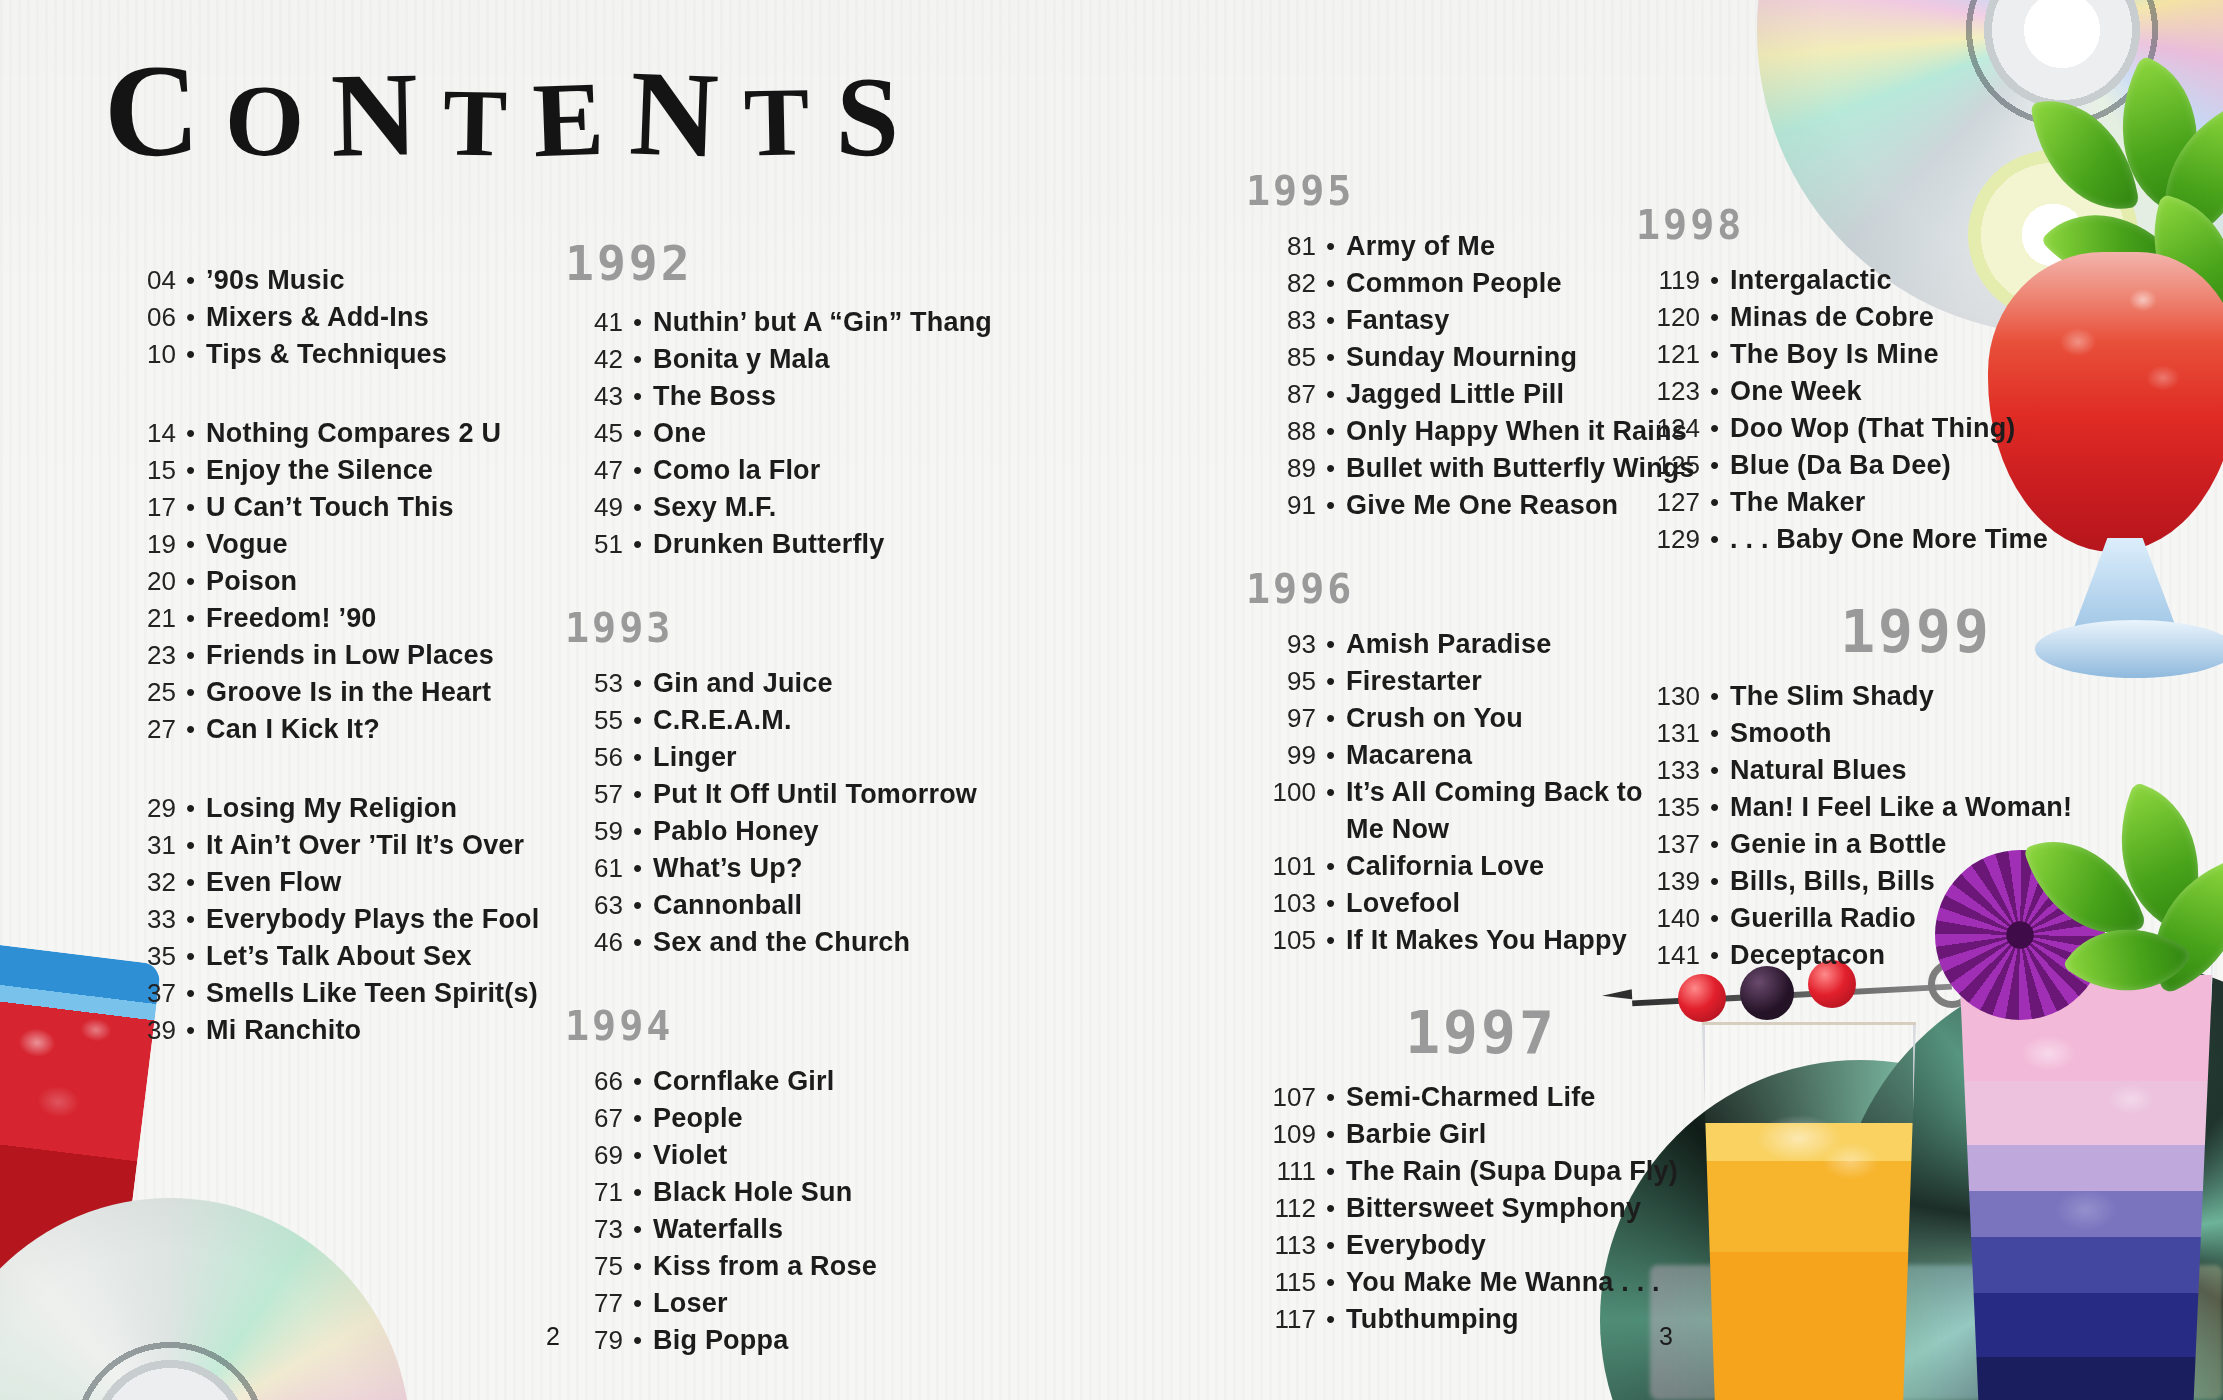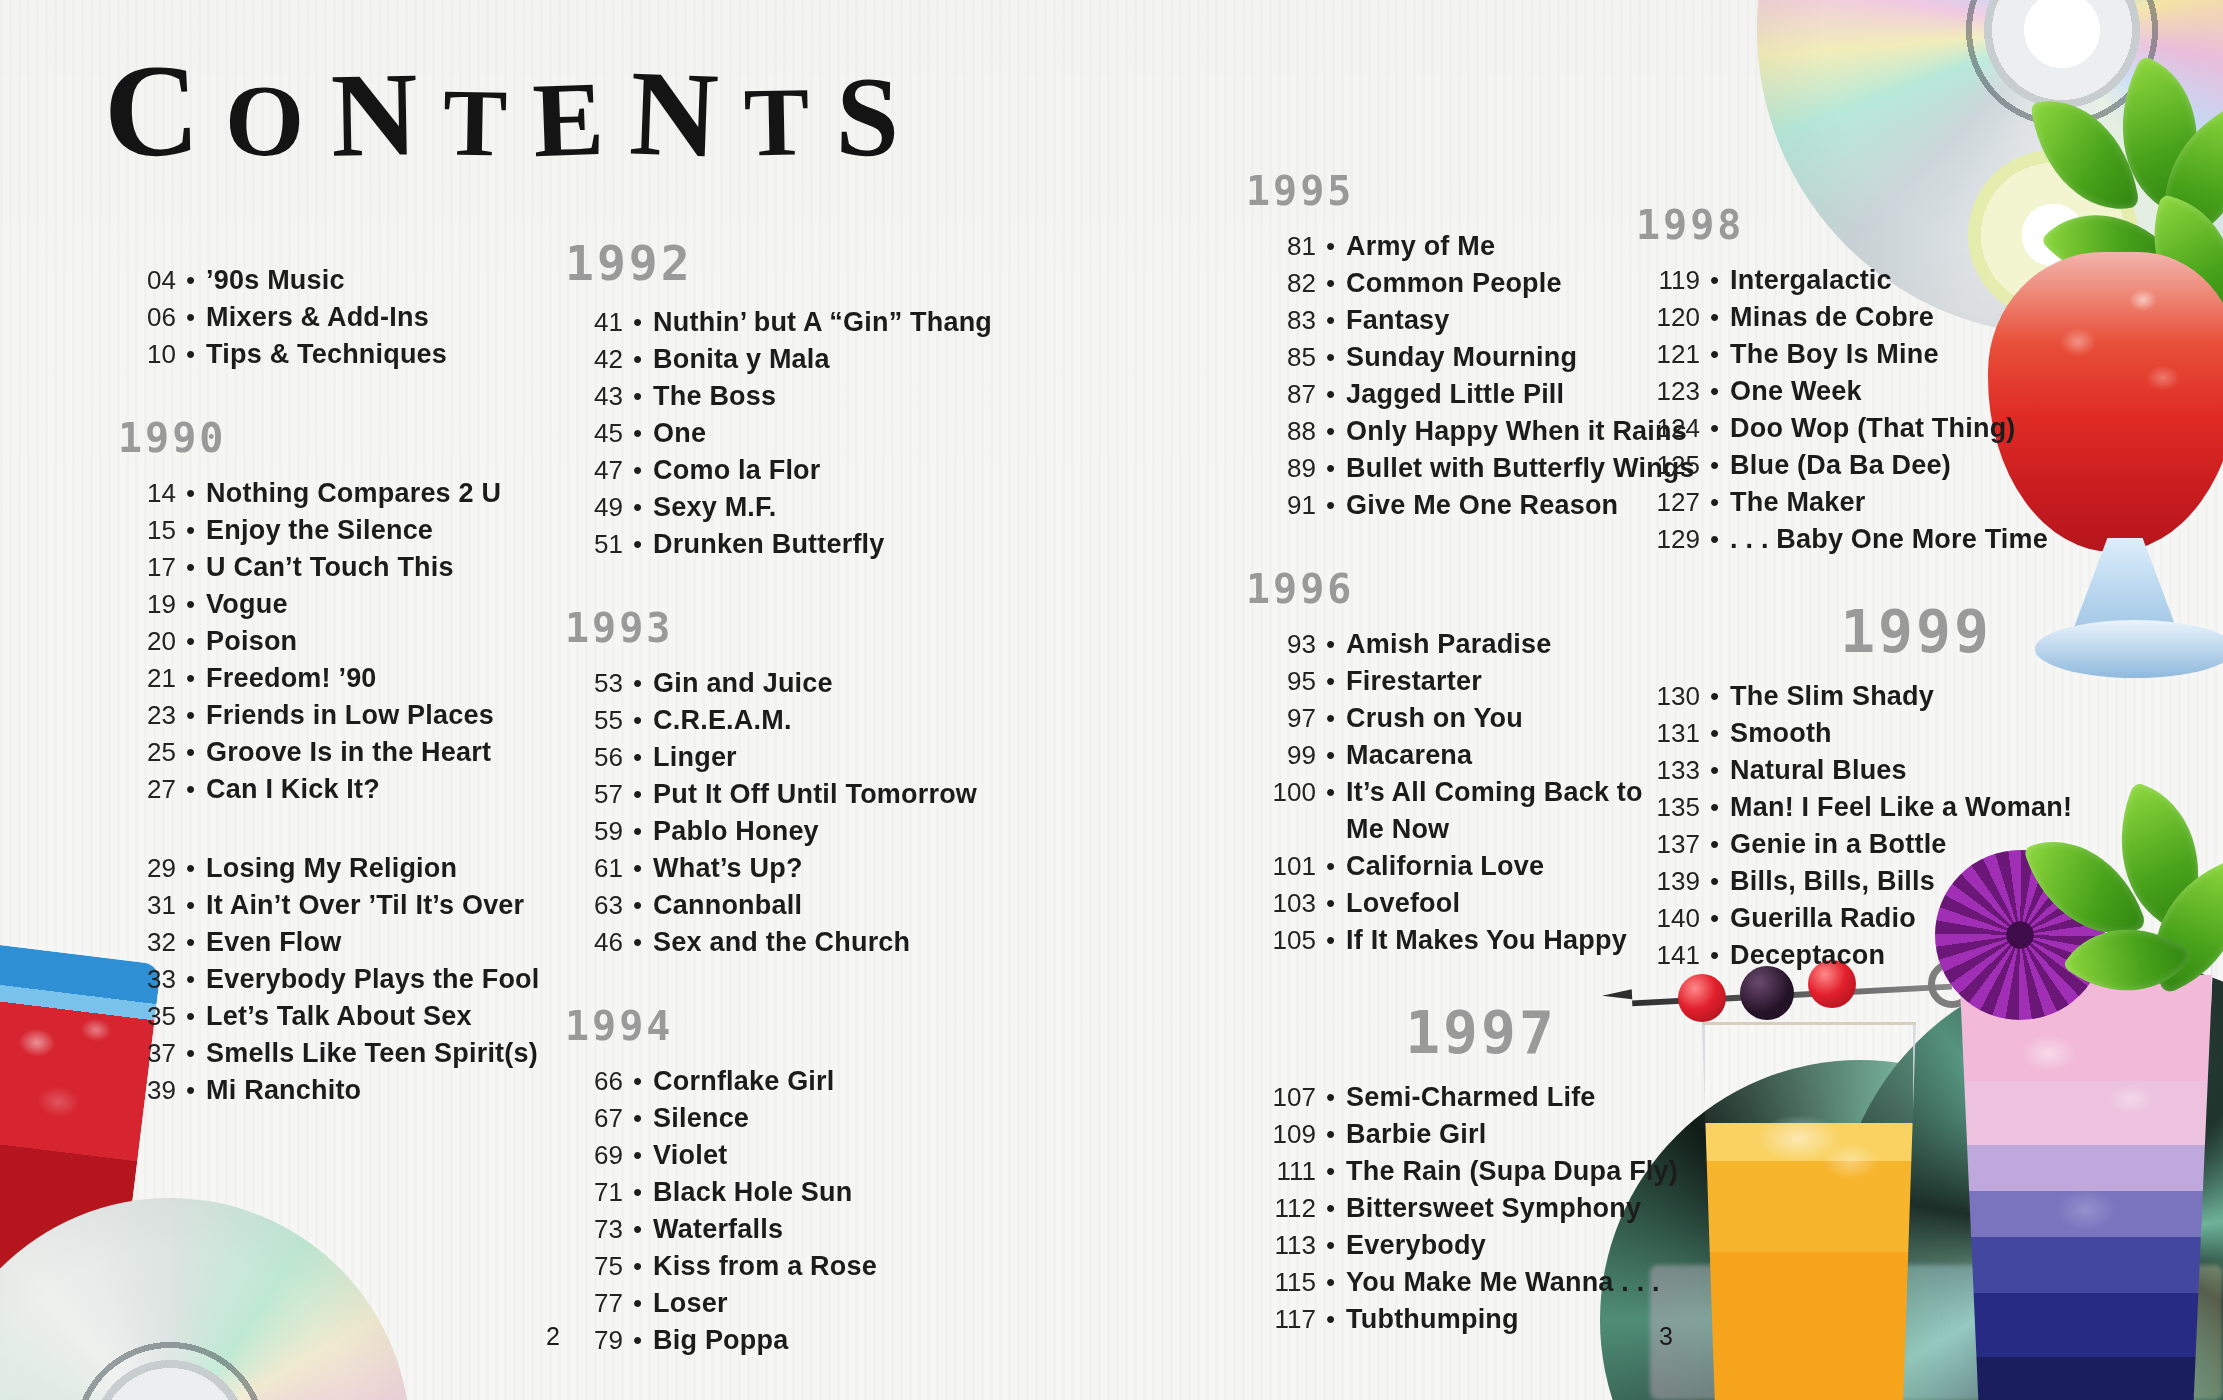--- a/index.html
+++ b/index.html
@@ -200,21 +200,20 @@
         <span class="dot">•</span>
         <span class="song">Mixers &amp; Add-Ins</span>
       </div>
       <div class="row">
         <span class="num">10</span>
         <span class="dot">•</span>
         <span class="song">Tips &amp; Techniques</span>
       </div>
     </div>
     <div class="section">
-      <div class="year ">1990</div>
       <div class="row">
         <span class="num">14</span>
         <span class="dot">•</span>
         <span class="song">Nothing Compares 2 U</span>
       </div>
       <div class="row">
         <span class="num">15</span>
         <span class="dot">•</span>
         <span class="song">Enjoy the Silence</span>
       </div>
@@ -377,21 +376,21 @@
     <div class="section">
       <div class="year ">1994</div>
       <div class="row">
         <span class="num">66</span>
         <span class="dot">•</span>
         <span class="song">Cornflake Girl</span>
       </div>
       <div class="row">
         <span class="num">67</span>
         <span class="dot">•</span>
-        <span class="song">Silence</span>
+        <span class="song">People</span>
       </div>
       <div class="row">
         <span class="num">69</span>
         <span class="dot">•</span>
         <span class="song">Violet</span>
       </div>
       <div class="row">
         <span class="num">71</span>
         <span class="dot">•</span>
         <span class="song">Black Hole Sun</span>

